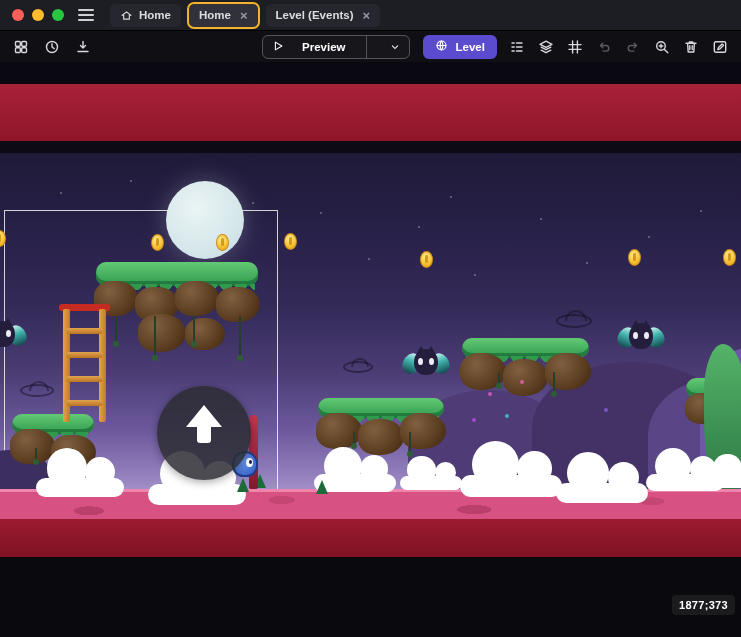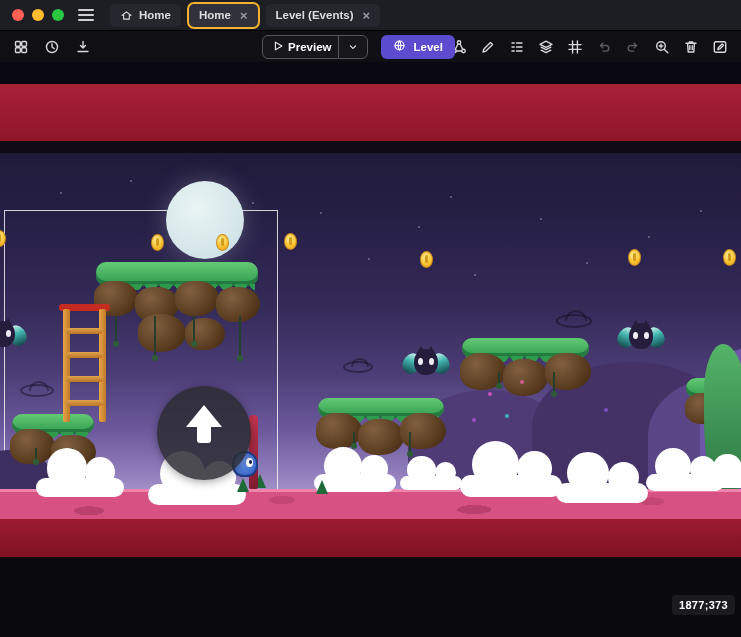--- a/index.html
+++ b/index.html
@@ -21,21 +21,21 @@
   .tab .close{color:#9a9aa2;font-size:13px;margin-left:3px;line-height:1}
   .tab-icon svg{display:block}
 
   
   .toolbar{position:absolute;top:30px;left:0;right:0;height:32px;background:#0f0f14;border-top:1px solid #000;display:flex;align-items:center;padding:0 10px;z-index:5}
   .tb-left{display:flex;gap:9px;align-items:center}
   .icon-btn{width:22px;height:22px;display:flex;align-items:center;justify-content:center;cursor:pointer;border-radius:4px}
   .icon-btn svg{display:block}
   .icon-btn.disabled svg{stroke:#5a5a62}
   .tb-center{position:absolute;left:262px;display:flex;gap:13px;align-items:center}
-  .preview-btn{display:flex;align-items:center;height:24px;border:1px solid #55555e;border-radius:6px;color:#fff;font-size:11.5px;font-weight:700;padding:0 4px 0 9px;gap:4px;cursor:pointer;background:#16161b}
+  .preview-btn{display:flex;align-items:center;height:24px;border:1px solid #55555e;border-radius:6px;color:#fff;font-size:11.5px;font-weight:700;padding:0 4px 0 9px;gap:18px;cursor:pointer;background:#16161b}
   .preview-btn .divider{width:1px;height:22px;background:#55555e;margin-left:3px}
   .preview-btn .chev{display:flex;align-items:center;padding:0 4px;cursor:pointer}
   .share-btn{display:flex;align-items:center;height:24px;background:#5a4bcf;border-radius:6px;color:#fff;font-size:11.5px;font-weight:700;padding:0 12px;gap:7px;cursor:pointer}
   .tb-right{margin-left:auto;display:flex;gap:7px;align-items:center}
 
   
   .canvas{position:absolute;top:62px;left:0;width:741px;height:575px;background:#0a0910;overflow:hidden}
   .canvas > div{position:absolute}
   .strip{left:0;right:0}
   .island span,.cloud span,.bat span,.ladder span,.player span,.arrow-btn span{position:absolute;display:block}

